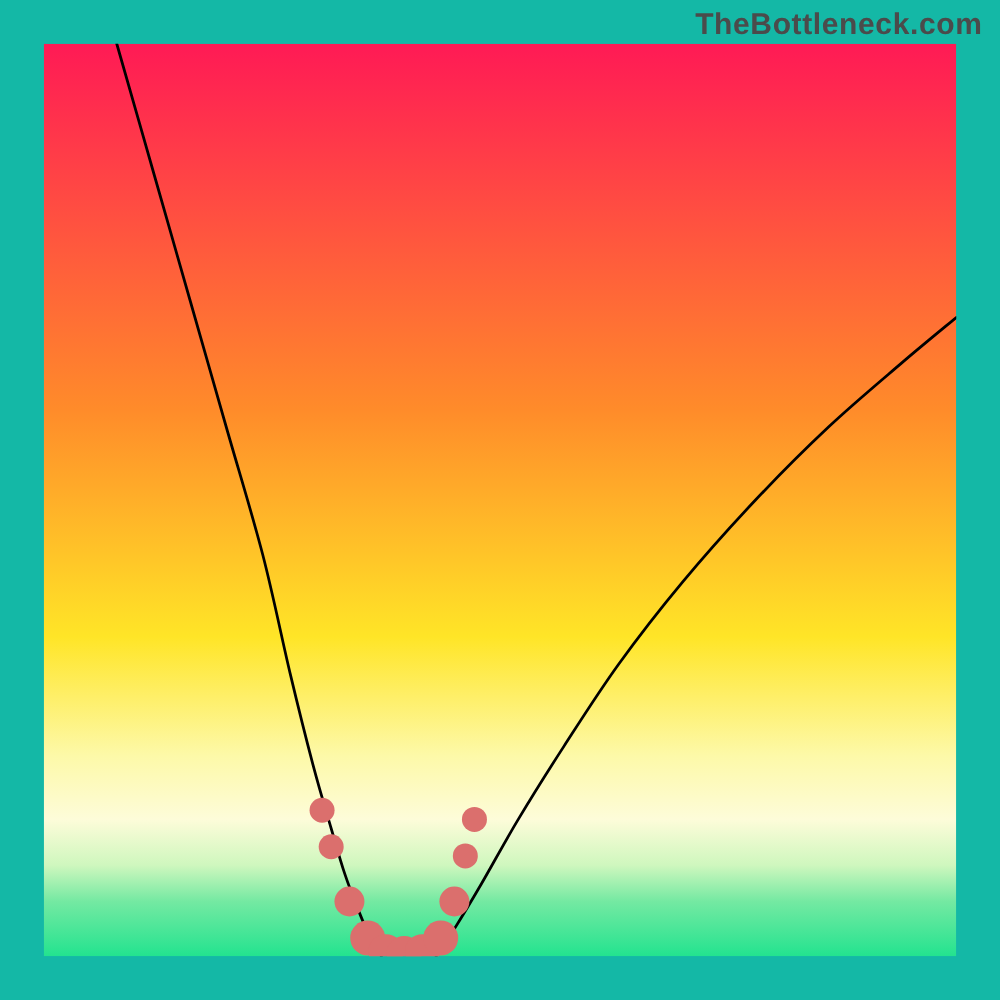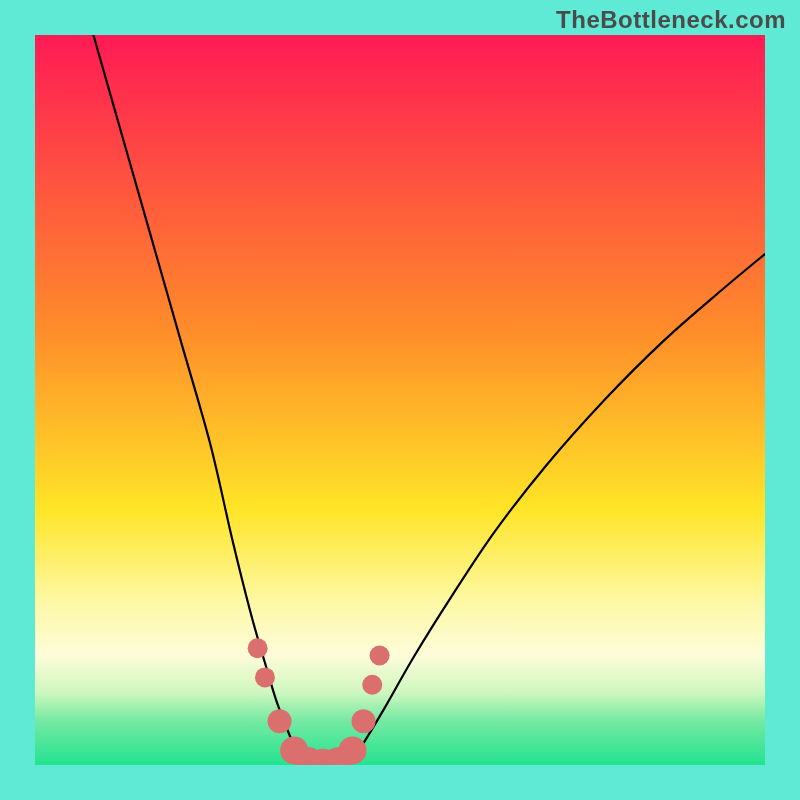--- a/index.html
+++ b/index.html
@@ -7,21 +7,21 @@
     padding: 0;
     width: 800px;
     height: 800px;
     overflow: hidden;
     font-family: Arial, Helvetica, sans-serif;
   }
   .frame {
     position: relative;
     width: 800px;
     height: 800px;
-    background: #5eead4;
+    background: #14b8a6;
   }
   .watermark {
     position: absolute;
     top: 6px;
     right: 14px;
     color: #4b4b4b;
     font-size: 24px;
     font-weight: 600;
     letter-spacing: 0.5px;
     z-index: 10;

